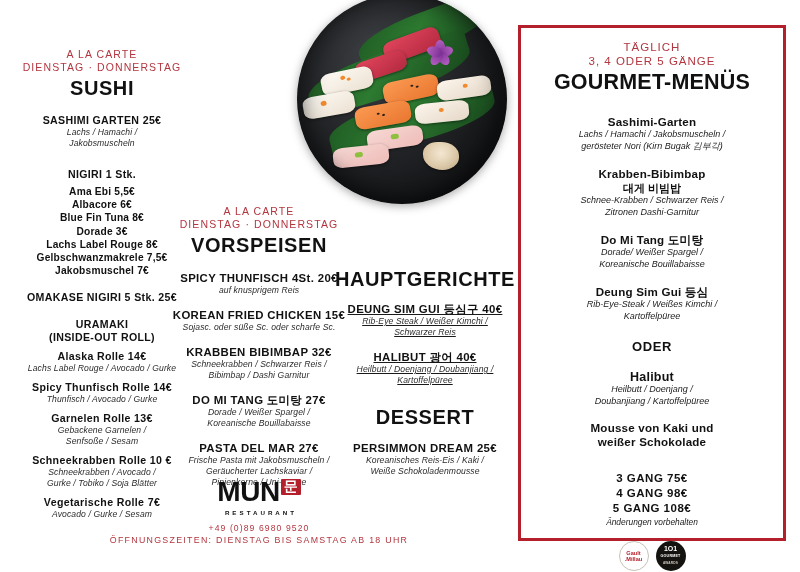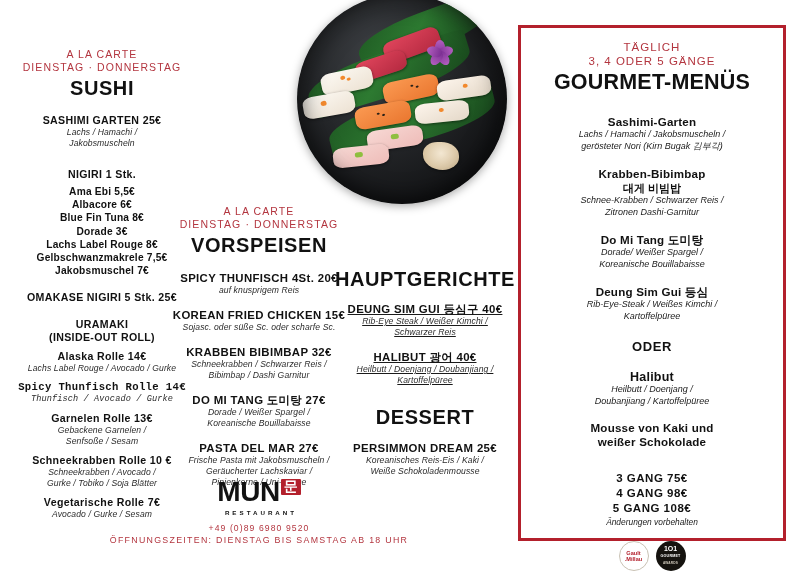--- a/index.html
+++ b/index.html
@@ -333,21 +333,21 @@
 
     <div class="spacer-m"></div>
     <div class="item-name">URAMAKI</div>
     <div class="item-name">(INSIDE-OUT ROLL)</div>
 
     <div style="margin-top:6px;">
       <div>
         <div class="item-name">Alaska Rolle 14€</div>
         <div class="item-desc" style="white-space:pre-line;">Lachs Label Rouge / Avocado / Gurke</div>
       </div>
-      <div style="margin-top:7px;font-family:Liberation Mono, monospace;">
+      <div style="margin-top:7px;">
         <div class="item-name">Spicy Thunfisch Rolle 14€</div>
         <div class="item-desc" style="white-space:pre-line;">Thunfisch / Avocado / Gurke</div>
       </div>
       <div style="margin-top:7px;">
         <div class="item-name">Garnelen Rolle 13€</div>
         <div class="item-desc" style="white-space:pre-line;">Gebackene Garnelen /
 Senfsoße / Sesam</div>
       </div>
       <div style="margin-top:7px;">
         <div class="item-name">Schneekrabben Rolle 10 €</div>

